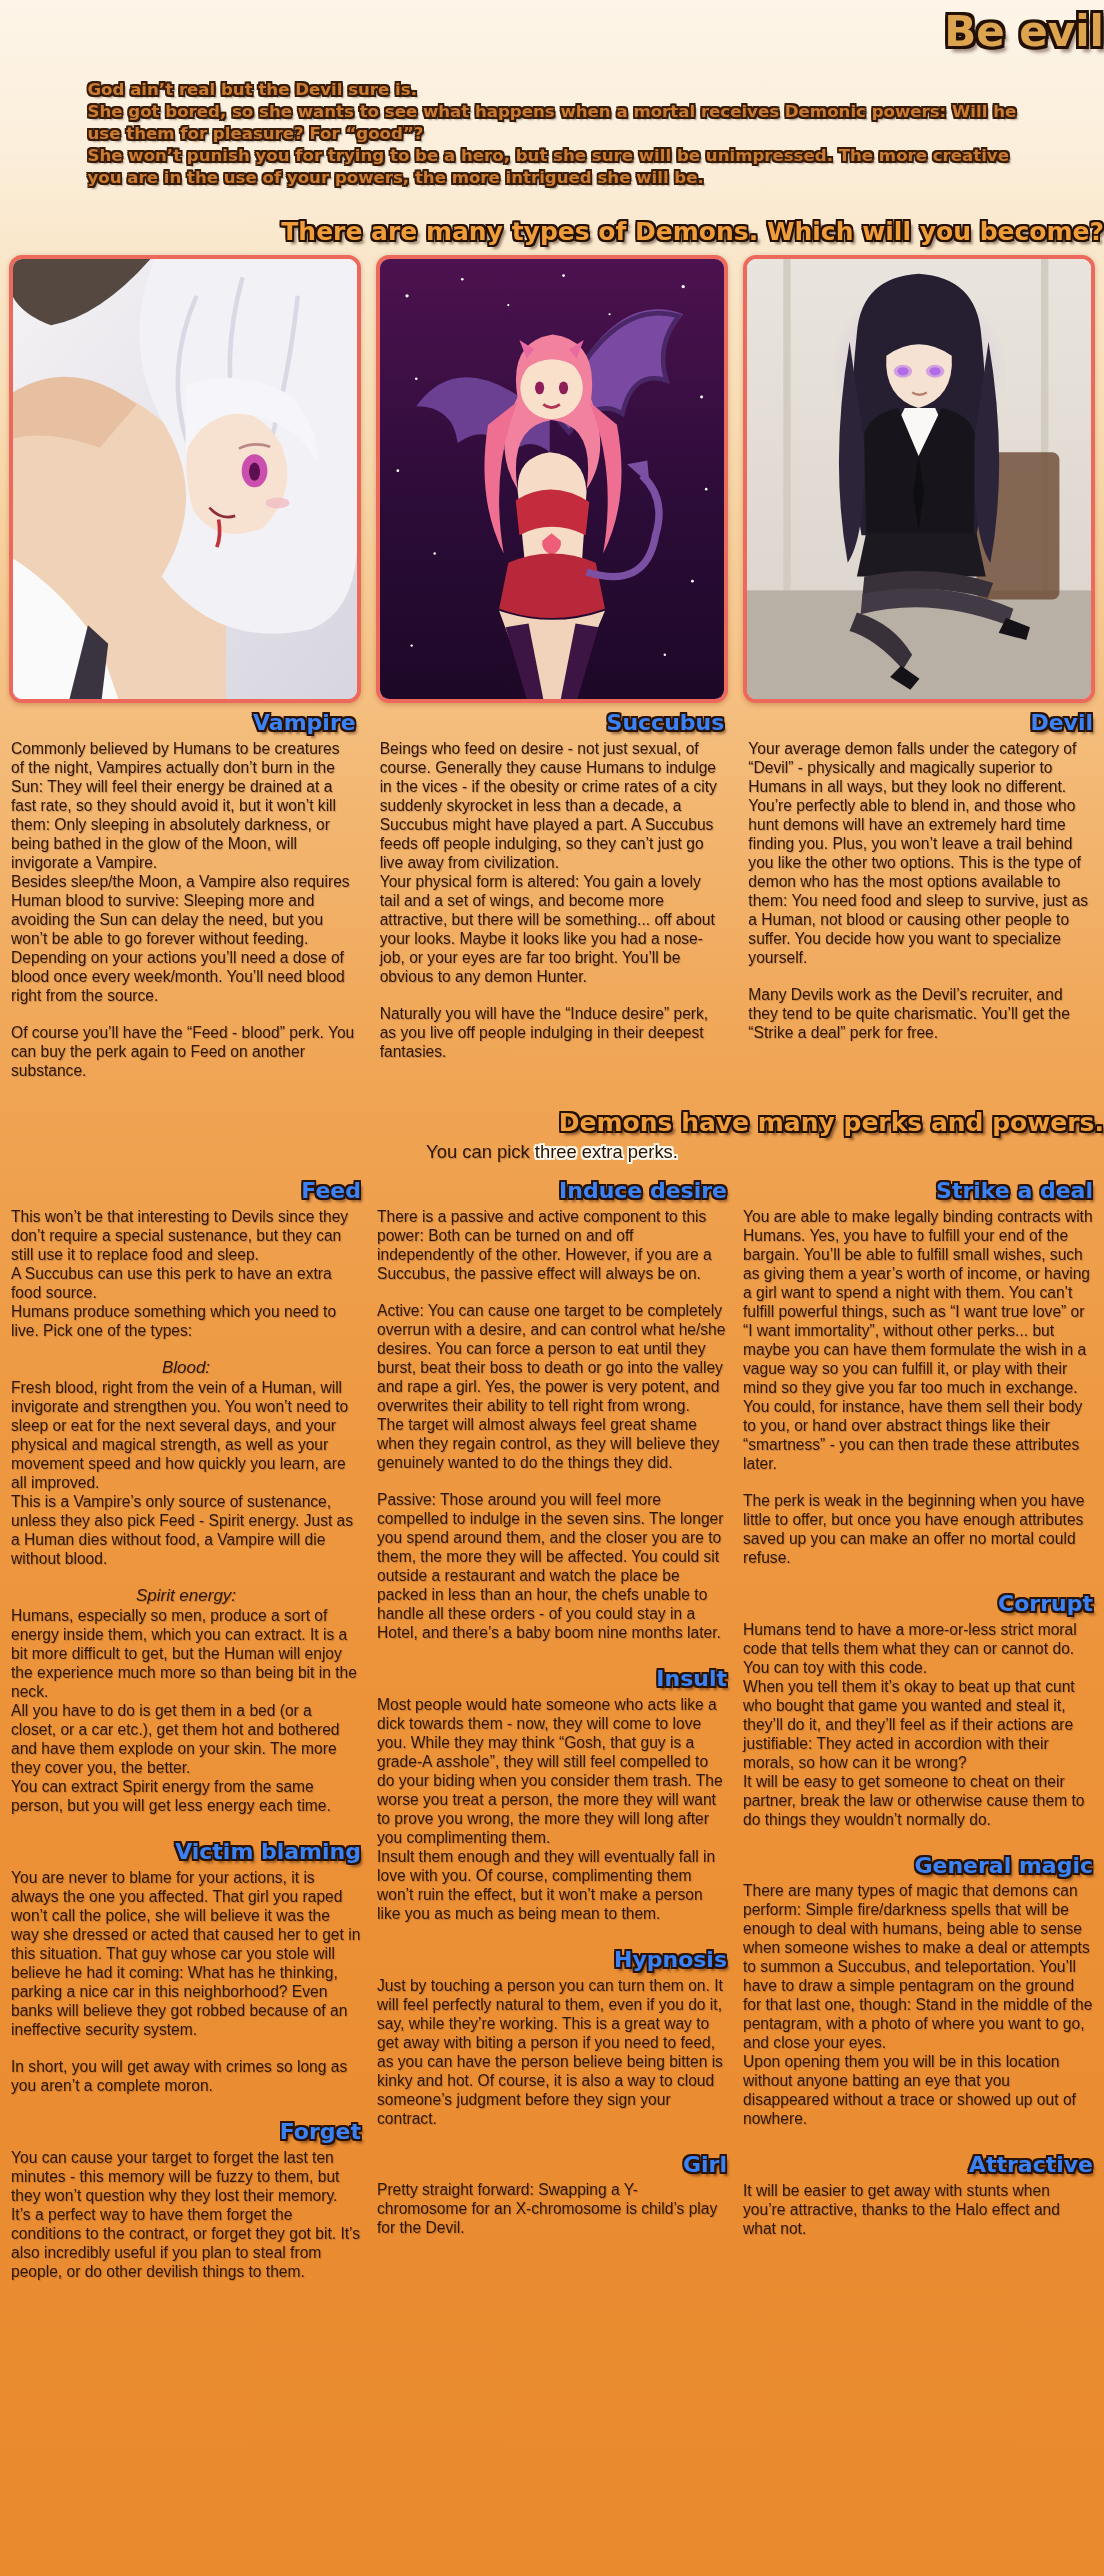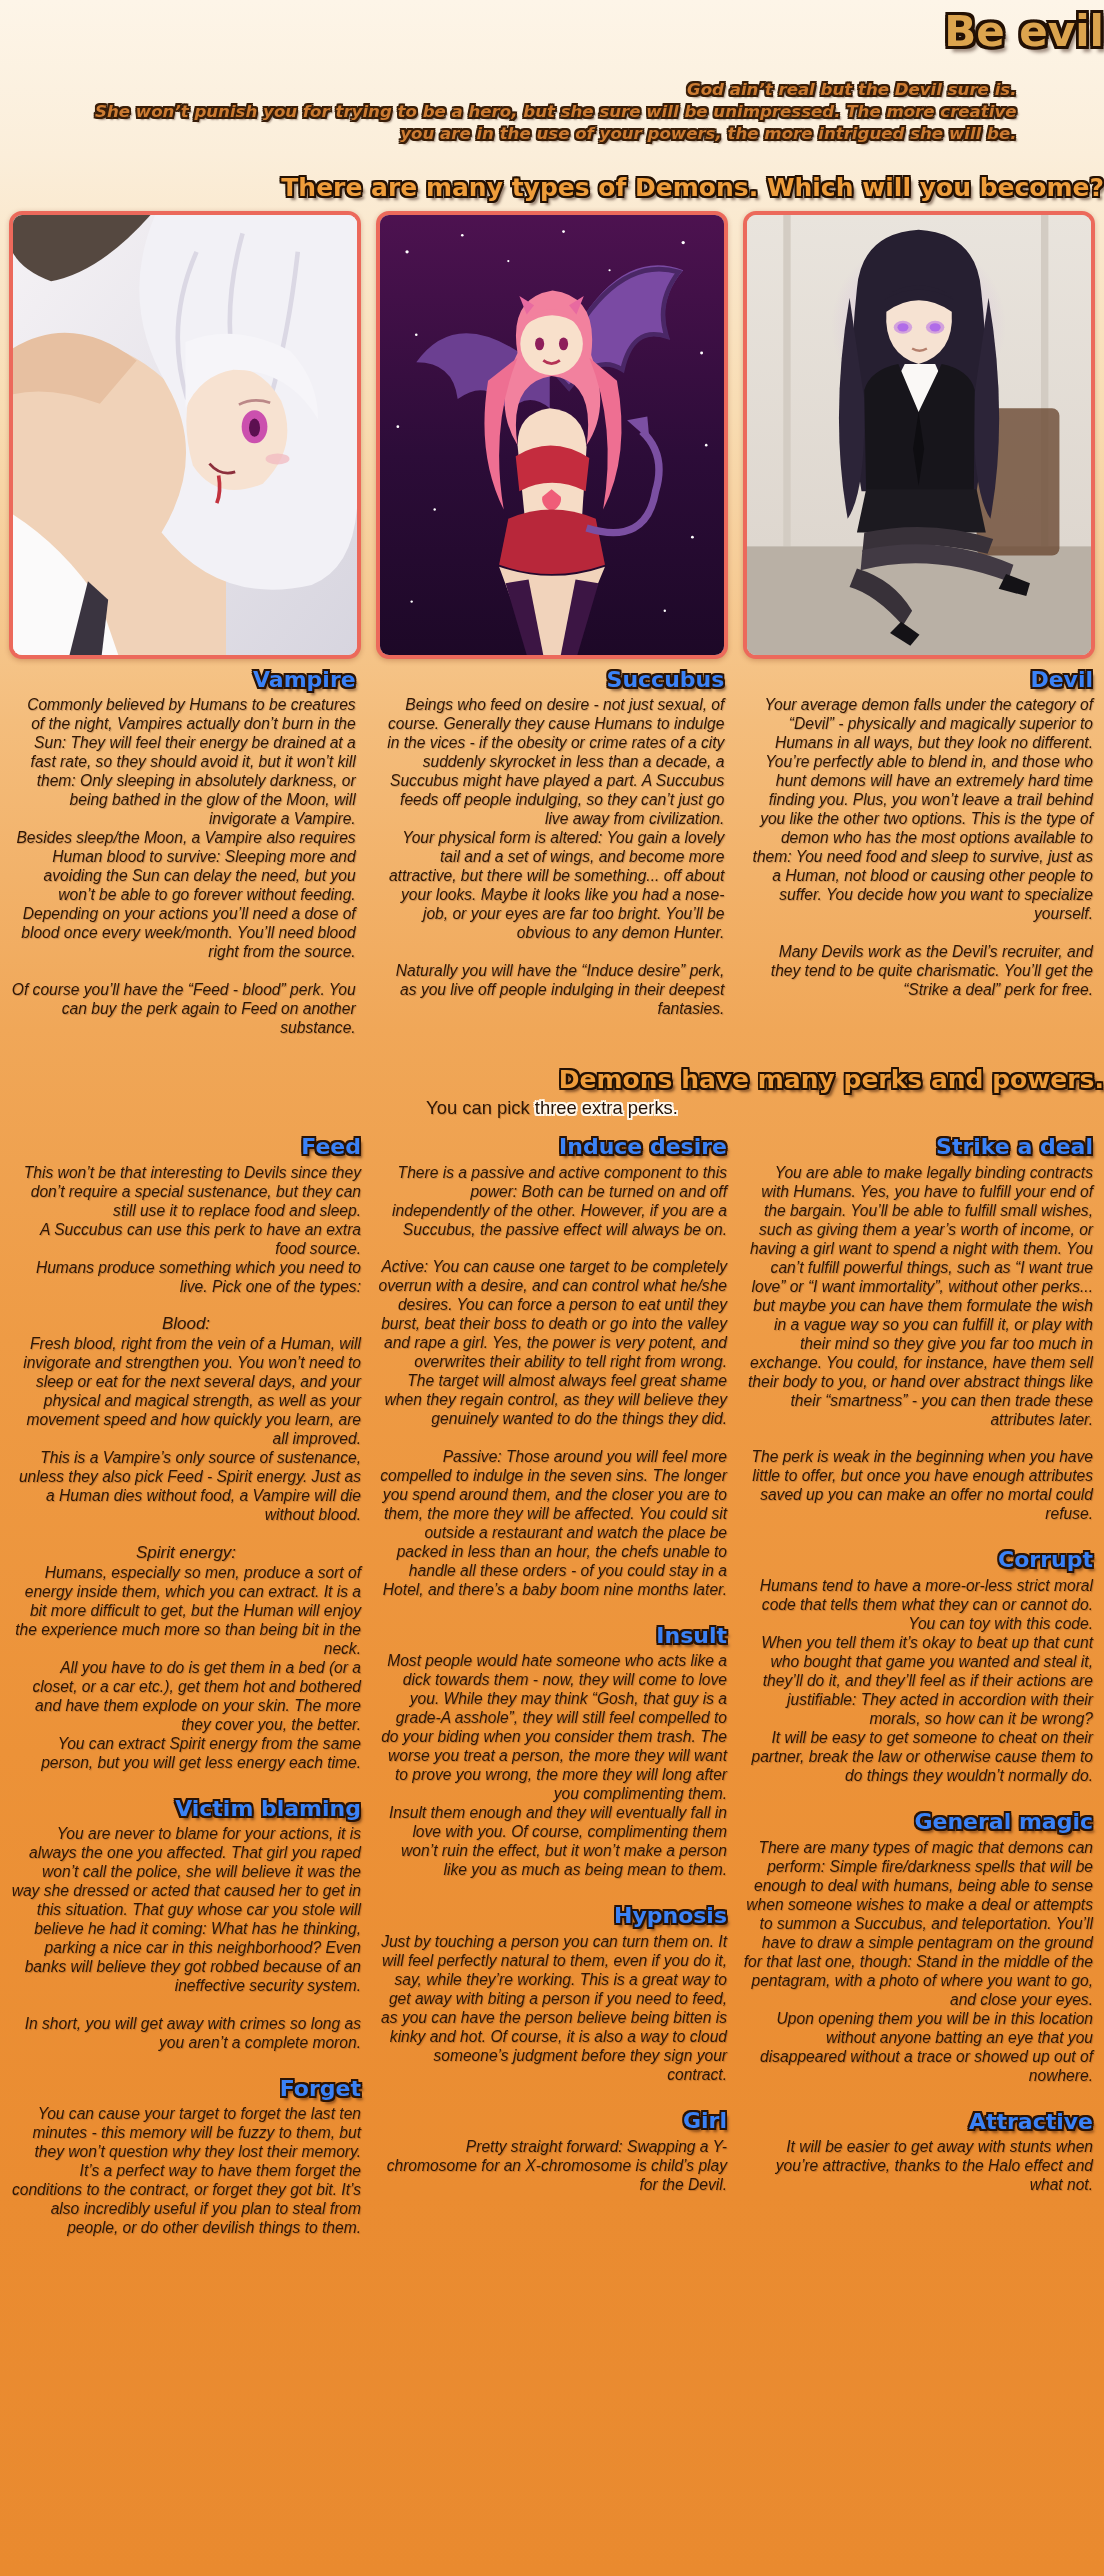--- a/index.html
+++ b/index.html
@@ -38,23 +38,22 @@
   
   .cards{display:grid;grid-template-columns:repeat(3,1fr);gap:14.7px;padding:0 9.2px;margin-top:9.2px;}
   .card{
     margin:0;height:440px;border:4.6px solid #ec695b;border-radius:13px;overflow:hidden;
     box-shadow:0 1.8px 5.5px rgba(120,40,10,.25);background:#ddd;
   }
   .card svg{display:block;width:100%;height:100%;}
   
   .cols{display:grid;grid-template-columns:repeat(3,1fr);gap:24px;padding:0 11px;margin-top:7.4px;}
   .para{
-    margin:0;font-size:15.6px;line-height:19px;color:#2d1606;text-align:right;
+    margin:0;font-size:15.6px;line-height:19px;color:#2d1606;text-align:left;
     text-shadow:0.9px 0.9px 0.9px rgba(90,35,0,.28);
-    font-style:italic;
   }
   .spacer{height:18.4px;}
   .sub-label{
     margin:18.4px 0 0 0;font-size:17px;font-style:italic;color:#2d1606;text-align:center;
     text-shadow:0.9px 0.9px 0.9px rgba(90,35,0,.28);
   }
   .perk{margin-bottom:24px;}
   .perks-grid{display:grid;grid-template-columns:repeat(3,1fr);gap:16px;padding:0 11px;margin-top:14.7px;align-items:start;}
   
   .perks-sub{margin:3.7px 0 0 0;text-align:center;font-size:18.4px;color:#2d1606;text-shadow:0.9px 0.9px 0.9px rgba(90,35,0,.28);}
@@ -65,20 +64,21 @@
 </style>
 </head>
 <body>
 
 <div class="page">
 
   <h1 class="outline-xl">Be evil</h1>
 
   <div class="intro">
       <p class="para">God ain’t real but the Devil sure is.</p>
+      <p class="para">She got bored, so she wants to see what happens when a mortal receives Demonic powers: Will he use them for pleasure? For “good”?</p>
       <p class="para">She won’t punish you for trying to be a hero, but she sure will be unimpressed. The more creative you are in the use of your powers, the more intrigued she will be.</p>
     </div>
 
   <h2 class="outline-lg section-head">There are many types of Demons. Which will you become?</h2>
 
   <div class="cards">
     <figure class="card">
       <svg viewBox="0 0 375 478" preserveAspectRatio="xMidYMid slice">
         <defs>
           <linearGradient id="vbg" x1="0" y1="0" x2="1" y2="1">

